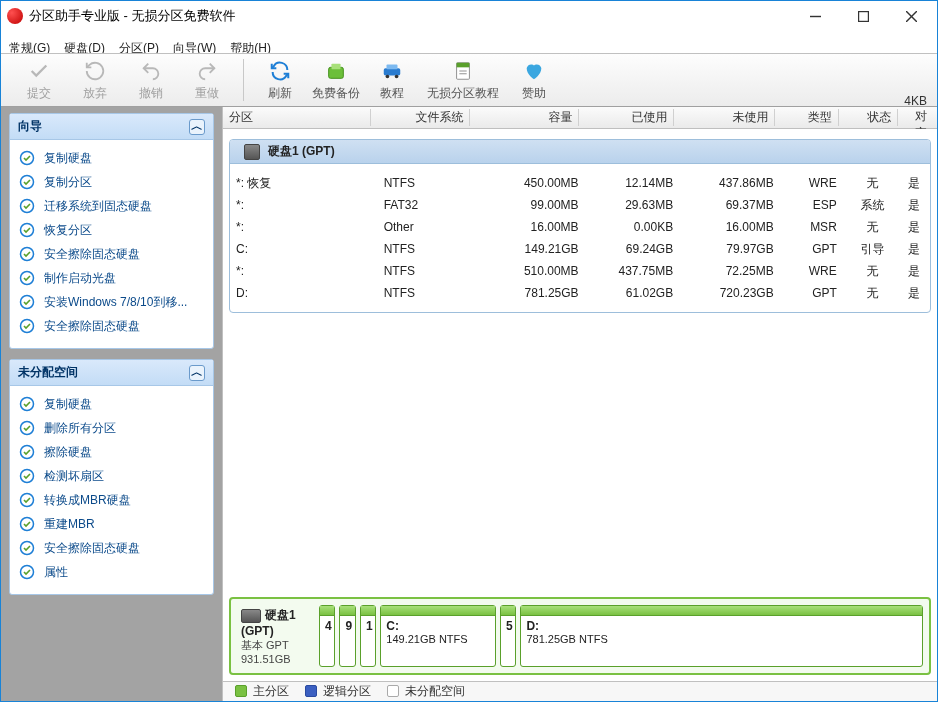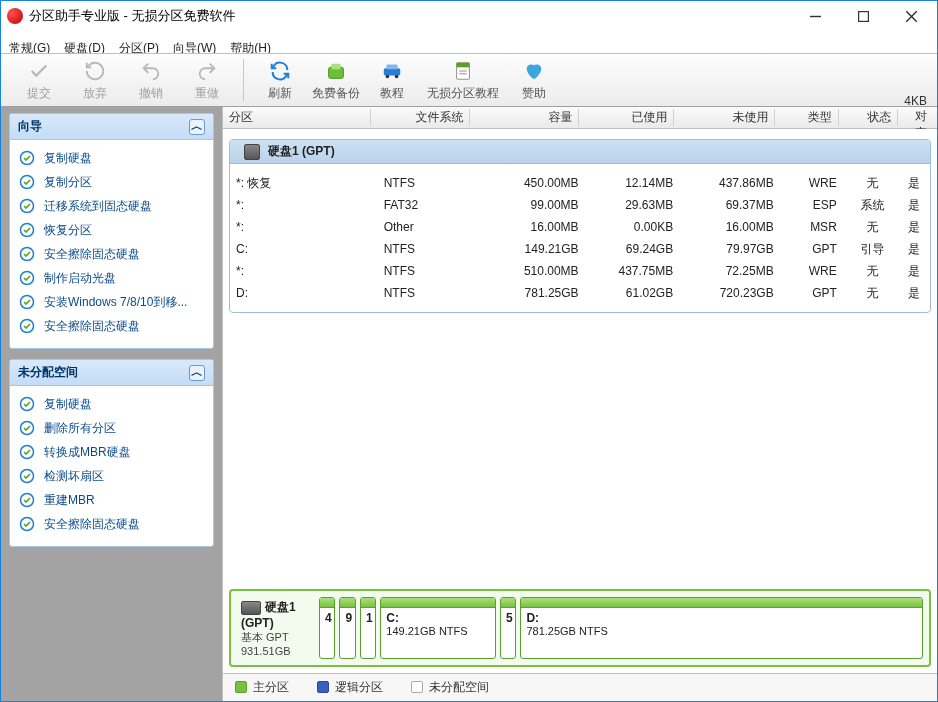--- a/index.html
+++ b/index.html
@@ -64,21 +64,21 @@
 .diskmap-wrap { border:2px solid #7ac142; border-radius:4px; margin:6px; padding:6px; display:flex; gap:4px; align-items:stretch; background:#f3fbef; }
 .dm-info { width:78px; padding:2px 4px; }
 .dm-info .dmtitle { font-weight:bold; color:#222; }
 .dm-info .dmicon{width:20px;height:14px;background:linear-gradient(#888,#555);border-radius:2px;border:1px solid #444;display:inline-block;margin-right:4px;vertical-align:middle;}
 .dm-info .dmsub { color:#444; font-size:11px; }
 .dm-seg { border:1px solid #5aa02b; border-radius:3px; background:#fff; display:flex; flex-direction:column; min-width:0; }
 .dm-seg .seg-top { height:10px; background:linear-gradient(#a8e07a,#7ac142); border-bottom:1px solid #5aa02b; }
 .dm-seg .seg-body { padding:3px 5px; font-size:11px; color:#222; white-space:nowrap; }
 
 
-.legend { height: 28px; border-top:1px solid #c0c0c0; background:#f7f7f7; display:flex; align-items:center; gap:28px; padding:0 12px; color:#333; }
+.legend { height: 20px; border-top:1px solid #c0c0c0; background:#f7f7f7; display:flex; align-items:center; gap:16px; padding:0 12px; color:#333; }
 .legend .sw { width:12px; height:12px; display:inline-block; border-radius:2px; margin-right:6px; vertical-align:-2px; border:1px solid #5aa02b;}
 .sw.primary { background:#7ac142; }
 .sw.logical { background:#3b5fc1; border-color:#2a4aa0;}
 .sw.unalloc { background:#fff; border-color:#aaa;}
 </style>
 </head>
 <body>
 
 <div class="titlebar">
   <div class="app-icon"></div>
@@ -307,48 +307,66 @@
             </span>
             <span>删除所有分区</span>
           </div>
           <div class="navitem">
             <span class="navicon">
               <svg viewBox="0 0 16 16">
                 <circle cx="8" cy="8" r="6.5" fill="none" stroke="#1e7fd6" stroke-width="1.5"></circle>
                 <path d="M5 8l2 2 4-4" fill="none" stroke="#5aa02b" stroke-width="1.6"></path>
               </svg>
             </span>
+            <span>擦除硬盘</span>
+          </div>
+          <div class="navitem">
+            <span class="navicon">
+              <svg viewBox="0 0 16 16">
+                <circle cx="8" cy="8" r="6.5" fill="none" stroke="#1e7fd6" stroke-width="1.5"></circle>
+                <path d="M5 8l2 2 4-4" fill="none" stroke="#5aa02b" stroke-width="1.6"></path>
+              </svg>
+            </span>
+            <span>检测坏扇区</span>
+          </div>
+          <div class="navitem">
+            <span class="navicon">
+              <svg viewBox="0 0 16 16">
+                <circle cx="8" cy="8" r="6.5" fill="none" stroke="#1e7fd6" stroke-width="1.5"></circle>
+                <path d="M5 8l2 2 4-4" fill="none" stroke="#5aa02b" stroke-width="1.6"></path>
+              </svg>
+            </span>
             <span>转换成MBR硬盘</span>
           </div>
           <div class="navitem">
             <span class="navicon">
               <svg viewBox="0 0 16 16">
                 <circle cx="8" cy="8" r="6.5" fill="none" stroke="#1e7fd6" stroke-width="1.5"></circle>
                 <path d="M5 8l2 2 4-4" fill="none" stroke="#5aa02b" stroke-width="1.6"></path>
               </svg>
             </span>
-            <span>检测坏扇区</span>
-          </div>
-          <div class="navitem">
-            <span class="navicon">
-              <svg viewBox="0 0 16 16">
-                <circle cx="8" cy="8" r="6.5" fill="none" stroke="#1e7fd6" stroke-width="1.5"></circle>
-                <path d="M5 8l2 2 4-4" fill="none" stroke="#5aa02b" stroke-width="1.6"></path>
-              </svg>
-            </span>
             <span>重建MBR</span>
           </div>
           <div class="navitem">
             <span class="navicon">
               <svg viewBox="0 0 16 16">
                 <circle cx="8" cy="8" r="6.5" fill="none" stroke="#1e7fd6" stroke-width="1.5"></circle>
                 <path d="M5 8l2 2 4-4" fill="none" stroke="#5aa02b" stroke-width="1.6"></path>
               </svg>
             </span>
             <span>安全擦除固态硬盘</span>
+          </div>
+          <div class="navitem">
+            <span class="navicon">
+              <svg viewBox="0 0 16 16">
+                <circle cx="8" cy="8" r="6.5" fill="none" stroke="#1e7fd6" stroke-width="1.5"></circle>
+                <path d="M5 8l2 2 4-4" fill="none" stroke="#5aa02b" stroke-width="1.6"></path>
+              </svg>
+            </span>
+            <span>属性</span>
           </div>
         </div>
     </div>
   </div>
 
   <div class="rightpane">
     <div class="colhead">
       <div class="col-p">分区</div>
       <div class="col-fs">文件系统</div>
       <div class="col-cap">容量</div>

